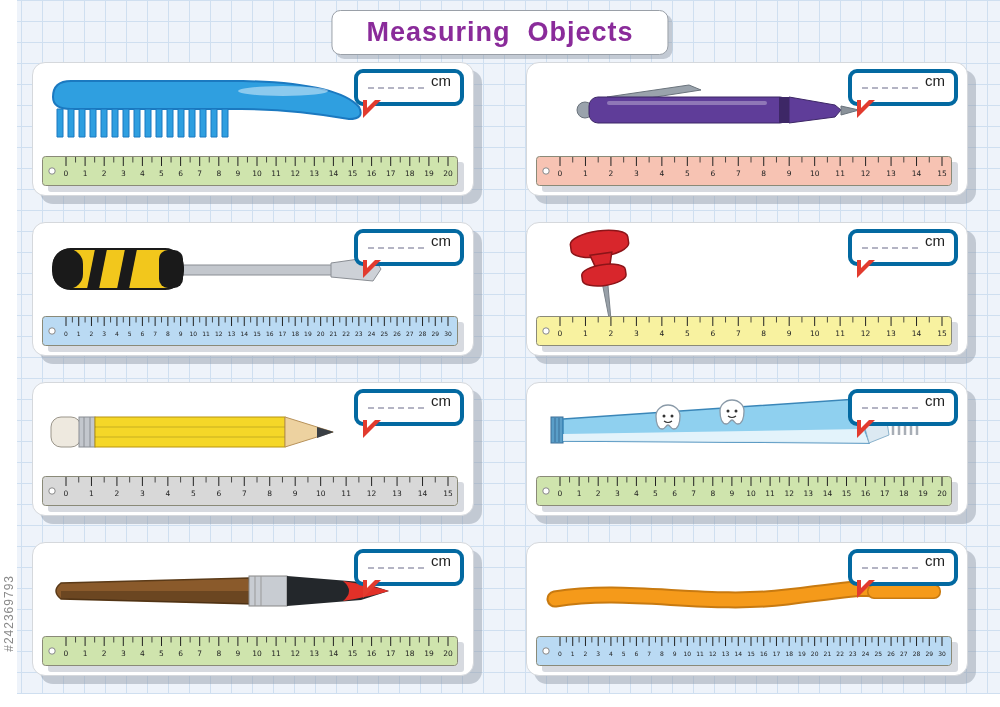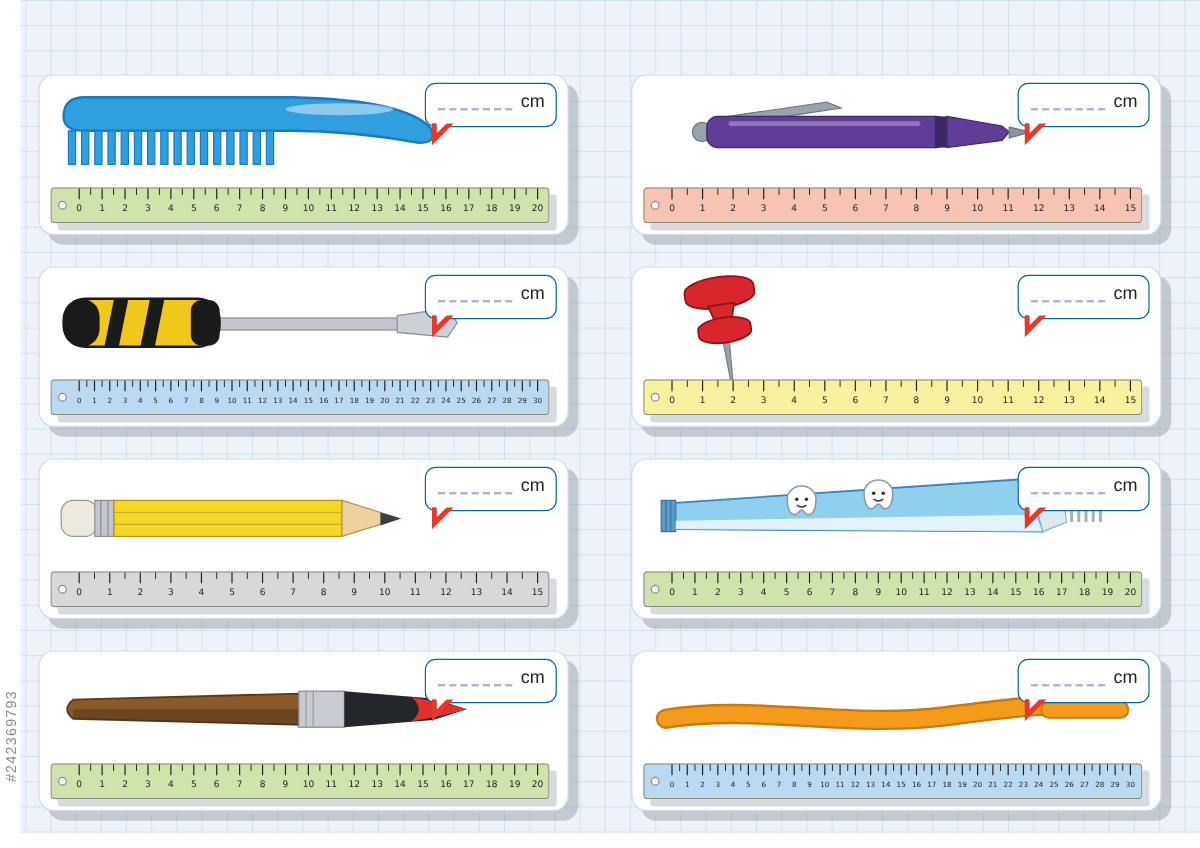--- a/index.html
+++ b/index.html
@@ -27,42 +27,45 @@
     box-shadow:8px 8px 0 rgba(140,150,165,.45);
   }
   .obj{position:absolute;left:10px;top:6px;}
   .pin{left:28px;top:2px;transform:rotate(-8deg);}
   .ruler{
     position:absolute;left:9px;right:15px;bottom:9px;height:30px;
     border-radius:3px;box-shadow:6px 6px 0 rgba(140,150,165,.35);
   }
   .bubble{
     position:absolute;top:6px;right:9px;width:110px;height:37px;
-    background:#fff;border:1px solid #0369a1;border-radius:9px;
-    display:flex;align-items:center;gap:7px;
+    background:#fff;border:4px solid #0369a1;border-radius:9px;
+    display:flex;align-items:flex-start;gap:7px;
     padding:0 9px 7px 10px;box-sizing:border-box;z-index:3;
   }
   .bubble::before{content:'';position:absolute;left:5px;bottom:-16px;width:0;height:0;
     border:9px solid transparent;border-top-color:#e23b2e;border-left-color:#e23b2e;}
   .bubble::after{content:'';position:absolute;left:9px;bottom:-6px;width:0;height:0;
     border:6px solid transparent;border-top-color:#fff;border-left-color:#fff;}
   .dash{flex:1;border-bottom:2px dashed #b4b4c4;height:14px;}
   .unit{font-size:15px;color:#222;line-height:1;}
   .wm-left{position:absolute;left:0;top:0;bottom:0;width:17px;background:#fff;z-index:6;}
   .wm-left span{
     position:absolute;bottom:55px;left:2px;color:#8a8a8a;font-size:12px;
     writing-mode:vertical-rl;transform:rotate(180deg);letter-spacing:1px;
   }
   .wm-bottom{position:absolute;left:0;right:0;bottom:0;height:13px;background:#fff;z-index:6;}
 </style>
 </head>
 <body>
 
 <div class="sheet">
 
+  <div class="title-banner">
+    <span class="title-text">Measuring  Objects</span>
+  </div>
 
   <div class="panels">
 
     <div class="card">
       <svg class="obj" width="330" height="78" viewBox="0 0 330 78">
         <g stroke="#1b79c0" stroke-width="2" fill="#2f9fe0">
           <path d="M10,28 Q10,12 28,12 L200,12 Q295,14 316,38 Q322,50 306,50 Q250,40 198,40 L28,40 Q10,40 10,28 Z"></path>
           <path stroke-width="1" d="M14,40h6v28h-6Z M25,40h6v28h-6Z M36,40h6v28h-6Z M47,40h6v28h-6Z M58,40h6v28h-6Z M69,40h6v28h-6Z M80,40h6v28h-6Z M91,40h6v28h-6Z M102,40h6v28h-6Z M113,40h6v28h-6Z M124,40h6v28h-6Z M135,40h6v28h-6Z M146,40h6v28h-6Z M157,40h6v28h-6Z M168,40h6v28h-6Z M179,40h6v28h-6Z"></path>
         </g>
         <ellipse cx="240" cy="22" rx="45" ry="5" fill="rgba(255,255,255,.45)"></ellipse>

